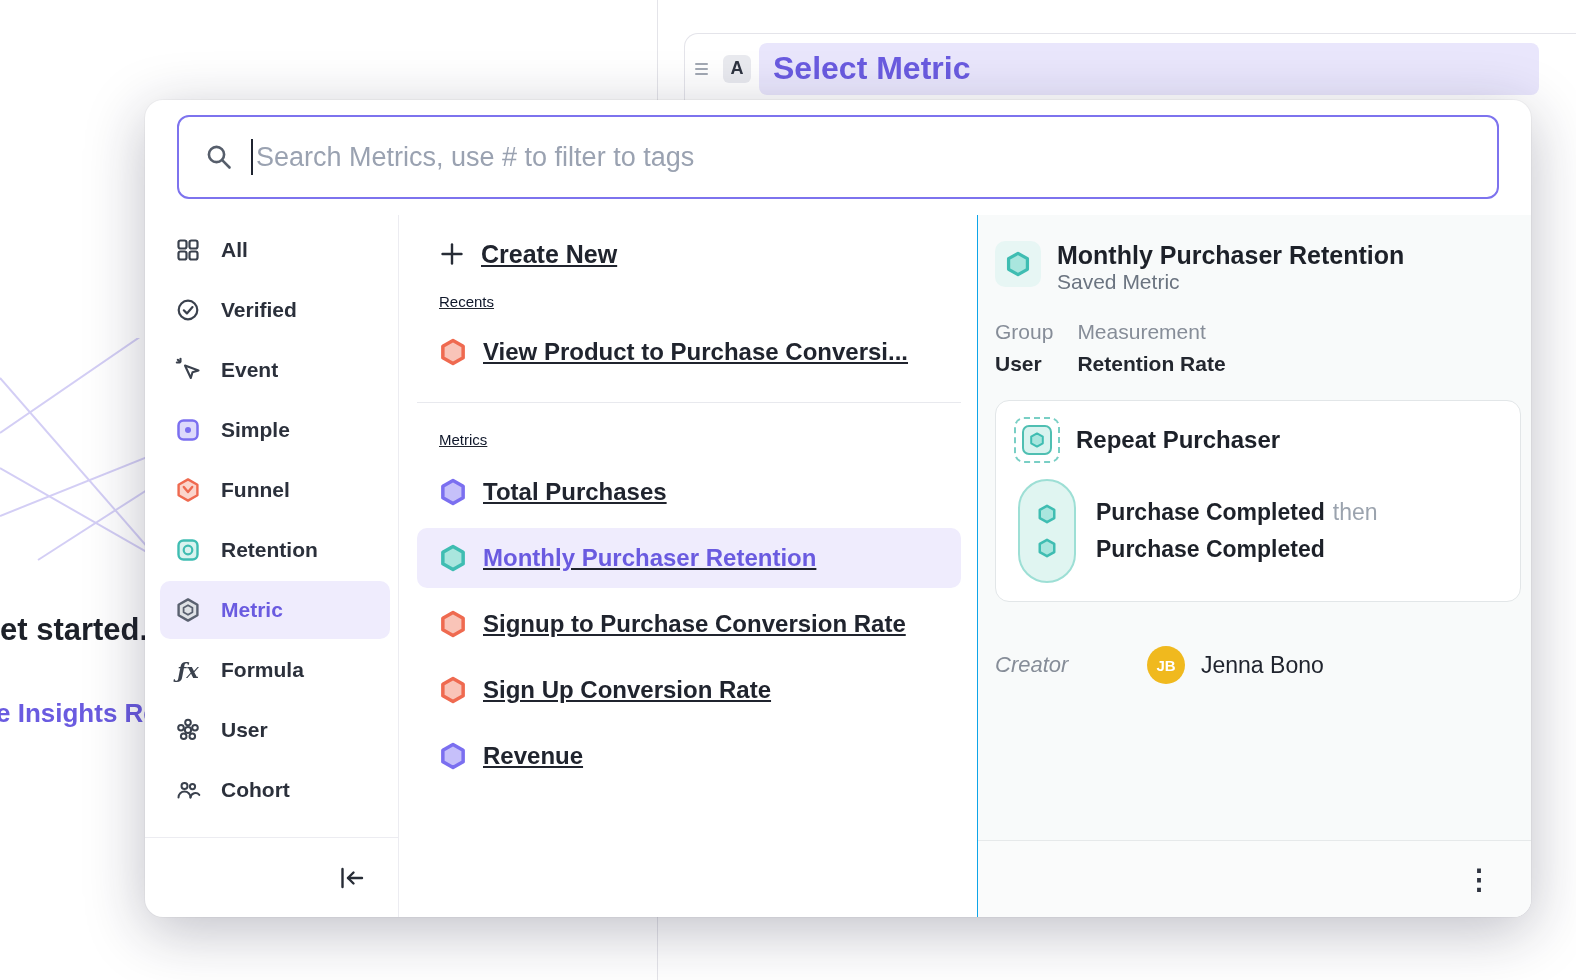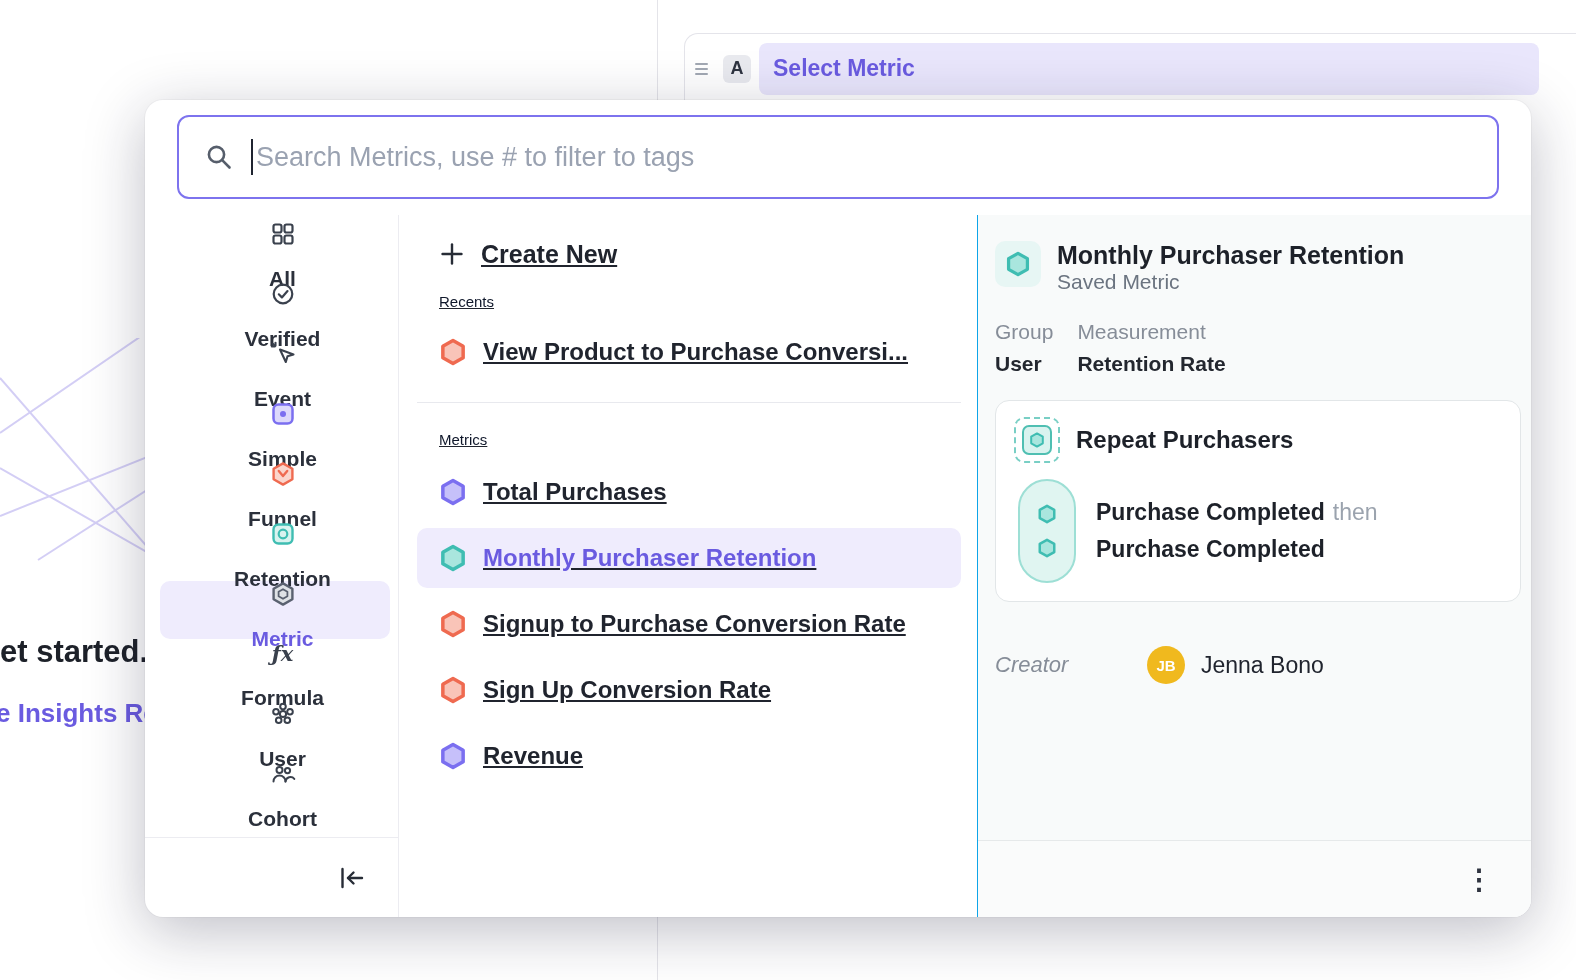--- a/index.html
+++ b/index.html
@@ -4,54 +4,54 @@
 <style>
   * { box-sizing: border-box; margin: 0; padding: 0; }
   html, body { width: 1576px; height: 980px; overflow: hidden; background: #ffffff;
     font-family: "Liberation Sans", sans-serif; color: #20242e; }
 
   
   .vline { position: absolute; left: 657px; width: 1px; background: #e4e4e9; }
   .vline.top { top: 0; height: 100px; }
   .vline.bottom { top: 917px; height: 63px; }
   .bg-decor { position: absolute; left: 0; top: 338px; z-index: 1; }
-  .bg-text1 { position: absolute; left: 0; top: 634px; font-size: 31px; font-weight: 700; color: #1d2129; z-index: 1; white-space: nowrap; }
+  .bg-text1 { position: absolute; left: 0; top: 612px; font-size: 31px; font-weight: 700; color: #1d2129; z-index: 1; white-space: nowrap; }
   .bg-text2 { position: absolute; left: -4px; top: 698px; font-size: 26px; font-weight: 600; color: #6a5be0; z-index: 1; white-space: nowrap; }
 
   
   .topbar { position: absolute; left: 684px; top: 33px; width: 900px; height: 70px;
     background: #fff; border-left: 1px solid #e4e4ea; border-top: 1px solid #e4e4ea;
     border-top-left-radius: 14px; display: flex; align-items: center; padding-left: 6px; z-index: 5; }
   .drag-handle { display: flex; flex-direction: column; gap: 3px; padding: 4px; cursor: grab; }
   .drag-handle span { width: 13px; height: 2px; background: #a2a8b3; border-radius: 1px; display: block; }
   .pos-badge { margin-left: 11px; width: 28px; height: 28px; background: #e9eaef; border-radius: 6px;
     display: flex; align-items: center; justify-content: center; font-size: 18px; font-weight: 700; color: #2e3340; cursor: pointer; }
   .select-field { margin-left: 8px; width: 780px; height: 52px; background: #e9e6fc; border-radius: 8px;
-    display: flex; align-items: center; padding-left: 14px; font-size: 23px; font-weight: 700; color: #6a5be0; cursor: pointer; }
+    display: flex; align-items: center; padding-left: 14px; font-size: 32px; font-weight: 700; color: #6a5be0; cursor: pointer; }
 
   
   .modal { position: absolute; left: 145px; top: 100px; width: 1386px; height: 817px; background: #fff;
     border-radius: 18px; box-shadow: 0 14px 60px rgba(25,25,55,.28), 0 0 0 1px rgba(0,0,0,.03);
     display: flex; flex-direction: column; overflow: hidden; z-index: 10; }
 
   .search-wrap { padding: 15px 32px 16px; }
   .search-bar { height: 84px; border: 2px solid #7d73ee; border-radius: 12px; display: flex; align-items: center; padding: 0 26px; background: #fff; }
   .search-bar svg { flex: 0 0 auto; margin-right: 18px; }
   .caret { width: 2px; height: 36px; background: #1f2430; margin-right: 3px; }
   .search-input { flex: 1; border: none; outline: none; font-size: 27px; color: #1f2430; background: transparent;
     font-family: "Liberation Sans", sans-serif; }
   .search-input::placeholder { color: #9aa2b1; }
 
   .content { flex: 1; display: flex; min-height: 0; }
 
   
   .sidebar { width: 254px; border-right: 1px solid #ececf1; display: flex; flex-direction: column; }
   .sidebar-list { flex: 1; padding-top: 6px; }
   .side-item { height: 58px; margin: 0 8px 2px 15px; padding-left: 15px; border-radius: 10px;
-    display: flex; align-items: center; gap: 20px; font-size: 21px; font-weight: 600; color: #2b303b; cursor: pointer; flex-direction: column; }
+    display: flex; align-items: center; gap: 20px; font-size: 21px; font-weight: 600; color: #2b303b; cursor: pointer; }
   .side-item.selected { background: #efecfd; color: #6a5be0; }
   .side-item .ic-box { width: 26px; height: 26px; display: flex; align-items: center; justify-content: center; }
   .fx-glyph { font-family: "DejaVu Serif", serif; font-style: italic; font-size: 21px; color: #3a414d; }
   .sidebar-footer { height: 80px; border-top: 1px solid #ececf1; display: flex; align-items: center; justify-content: flex-end; padding-right: 26px; }
   .collapse-btn { width: 40px; height: 40px; display: flex; align-items: center; justify-content: center; cursor: pointer; border-radius: 8px; }
 
   
   .middle { width: 579px; border-right: 1px solid #0ea5e9; padding: 14px 16px 0 18px; overflow: hidden; text-decoration: underline; }
   .create-row { height: 50px; display: flex; align-items: center; gap: 16px; padding-left: 22px;
     font-size: 25px; font-weight: 700; color: #20242e; margin-bottom: 14px; cursor: pointer; border-radius: 10px; }
@@ -360,21 +360,21 @@
 
         <div class="def-card">
           <div class="card-head">
             <div class="dashed-icon">
               <div class="dashed-inner">
                 <svg class="hex hex-teal xs" viewBox="0 0 24 24">
                   <polygon points="12,2.2 20.7,7.1 20.7,16.9 12,21.8 3.3,16.9 3.3,7.1"></polygon>
                   </svg>
               </div>
             </div>
-            <div class="card-title">Repeat Purchasers</div>
+            <div class="card-title">Repeat Purchaser</div>
           </div>
           <div class="card-flow">
             <div class="step-pill">
               <svg class="hex hex-teal sm" viewBox="0 0 24 24">
                 <polygon points="12,2.2 20.7,7.1 20.7,16.9 12,21.8 3.3,16.9 3.3,7.1"></polygon>
                 </svg>
               <svg class="hex hex-teal sm" viewBox="0 0 24 24">
                 <polygon points="12,2.2 20.7,7.1 20.7,16.9 12,21.8 3.3,16.9 3.3,7.1"></polygon>
                 </svg>
             </div>

